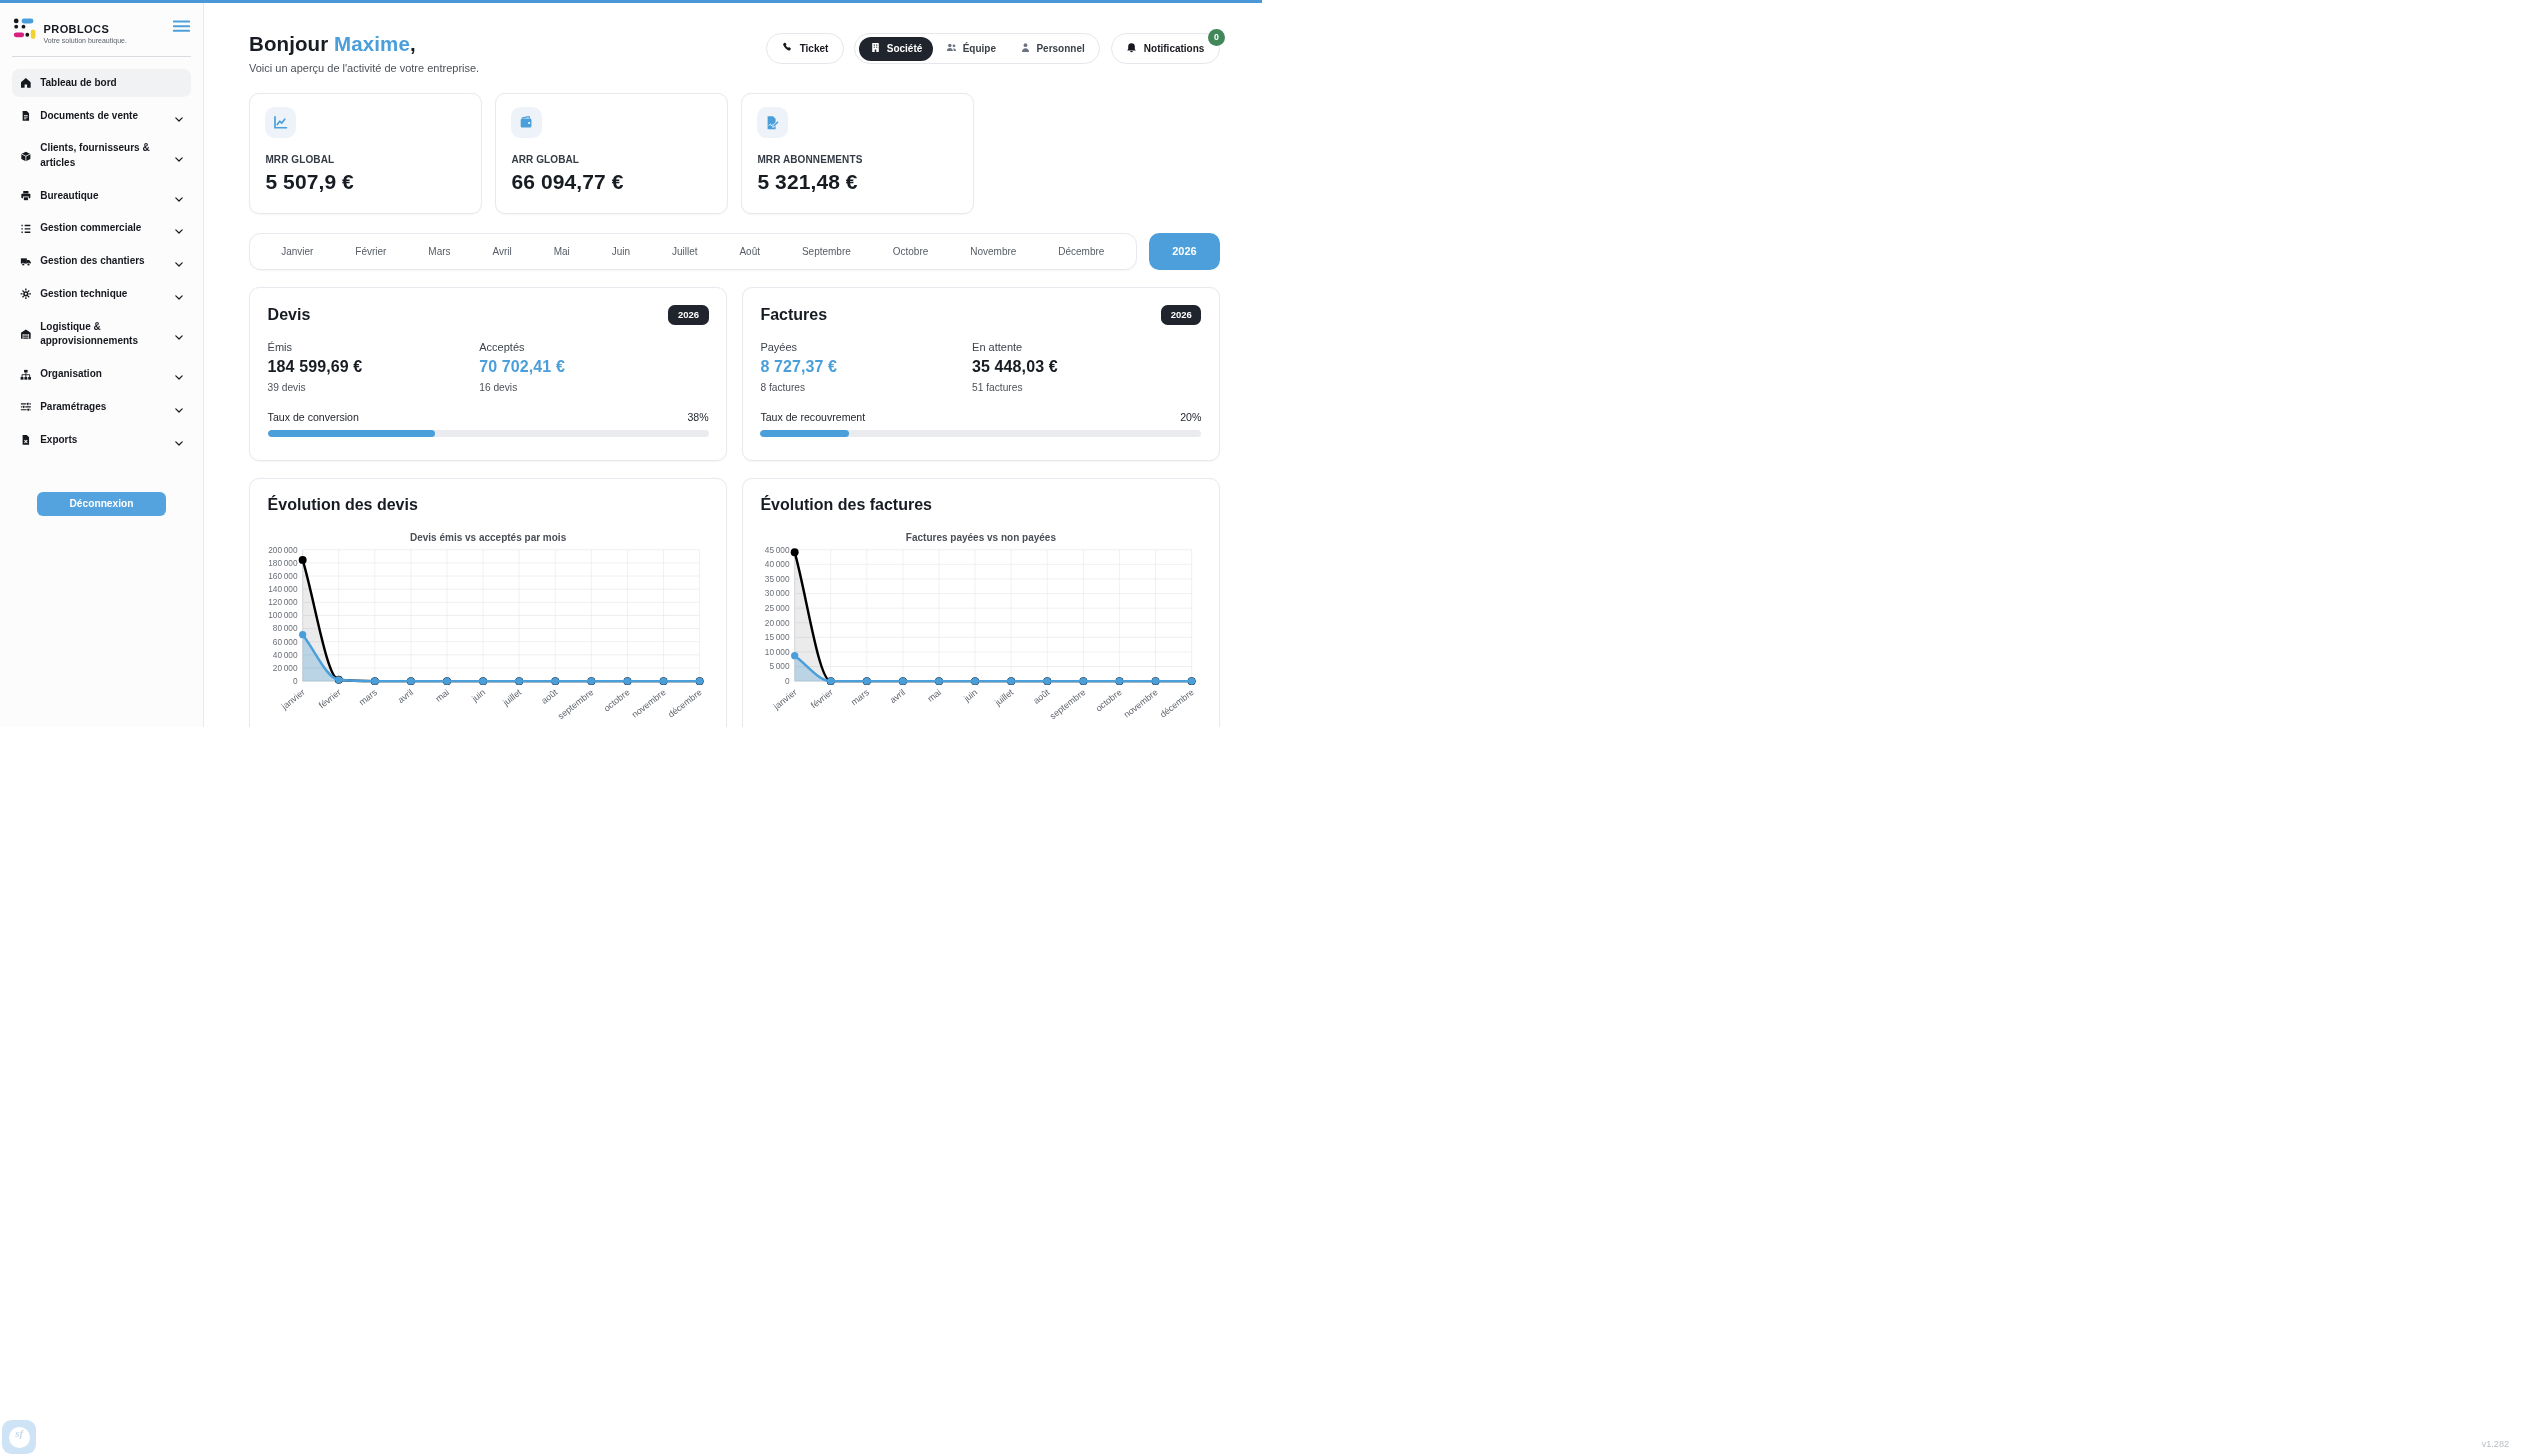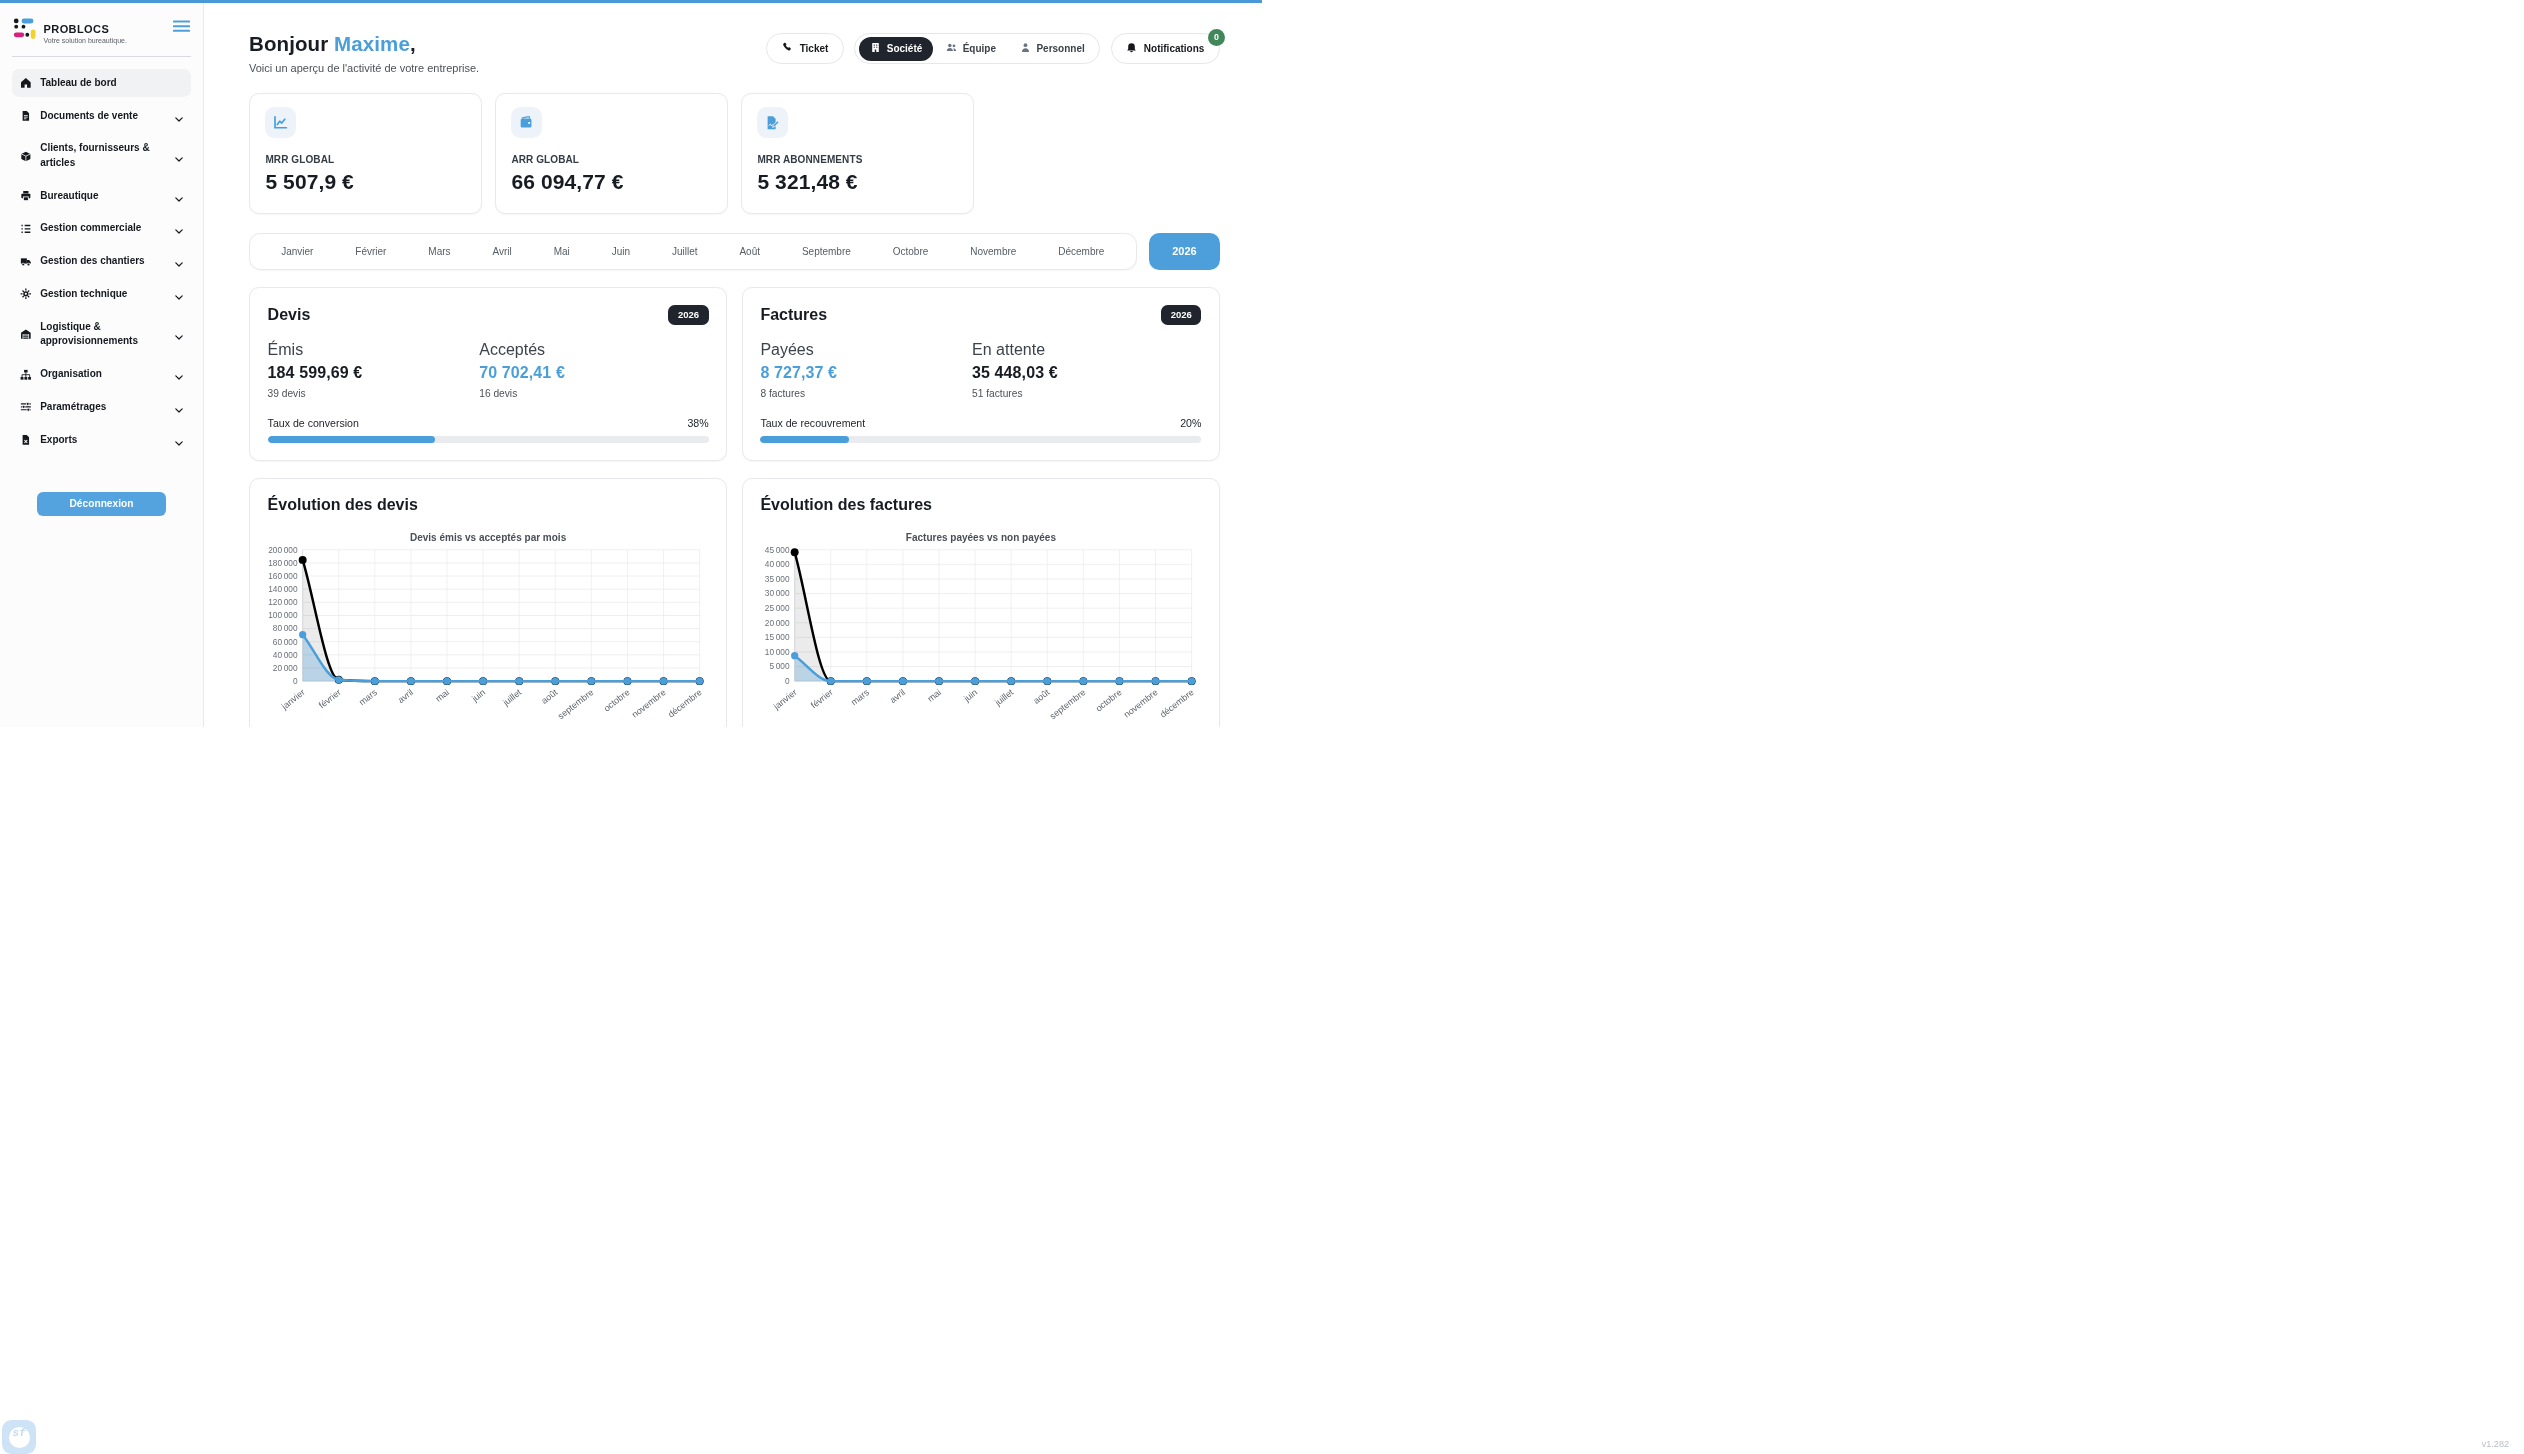--- a/index.html
+++ b/index.html
@@ -23,21 +23,21 @@
   .nav-item .nic { width:11.7px; height:11.7px; flex:0 0 11.7px; display:flex; }
   .nav-item .nic svg { width:11.7px; height:11.7px; }
   .nav-item .nlabel { flex:1; line-height:1.45; }
   .nav-item .chev { width:8px; height:5.9px; color:#15181d; flex:0 0 8px; }
   .logout { display:block; margin:38px auto 0 auto; width:129px; height:24px; border:none;
     border-radius:5.9px; background:#55a3de; color:#fff; font-size:10.2px; font-weight:600;
     font-family:inherit; cursor:pointer; }
   .sf-badge { position:fixed; left:2.2px; bottom:0px; width:34px; height:34px; background:#cfe3f6;
     border-radius:9.5px; display:flex; align-items:center; justify-content:center; cursor:pointer; }
   .sf-c { width:21px; height:21px; border-radius:50%; background:#fff; display:flex;
-    align-items:flex-start; justify-content:center; font-family:Liberation Mono, monospace;
+    align-items:flex-start; justify-content:center; font-family:Liberation Serif, serif;
     font-style:italic; font-weight:700; font-size:11px; color:#c6dbf0; }
 
   
   main { flex:1; padding:29px 42px 0 45px; position:relative; }
   .header-row { display:flex; justify-content:space-between; align-items:flex-start; }
   h1 { font-size:20.5px; font-weight:800; color:#181c23; letter-spacing:0.1px; }
   h1 .blue { color:#4a9fdb; }
   .subtitle { font-size:11px; color:#4b5158; margin-top:6.6px; }
   .hdr-actions { display:flex; gap:10.2px; align-items:center; margin-top:1.5px; }
   .pill-btn { display:flex; align-items:center; gap:6.6px; height:31px; padding:0 14.6px;
@@ -78,21 +78,21 @@
 
   
   .two-col { display:grid; grid-template-columns:1fr 1fr; gap:14.6px; margin-top:17px; }
   .doc-card { background:#fff; border:0.7px solid #e7e9ee; border-radius:10.2px; padding:17px 17.6px;
     height:174px; box-shadow:0 0.7px 1.5px rgba(16,24,40,.04); }
   .doc-head { display:flex; justify-content:space-between; align-items:center; }
   .doc-title { font-size:16px; font-weight:800; color:#171b22; }
   .year-badge { background:#20242d; color:#fff; font-size:9.5px; font-weight:700;
     padding:4.4px 9.5px; border-radius:6.6px; }
   .doc-stats { display:grid; grid-template-columns:48% 52%; margin-top:16px; }
-  .ds-label { font-size:16px; color:#3d434c; }
+  .ds-label { font-size:11px; color:#3d434c; }
   .ds-value { font-size:16px; font-weight:800; color:#171b22; margin:5.9px 0 5.1px 0; letter-spacing:0.1px; }
   .ds-value.blue { color:#4a9fdb; }
   .ds-count { font-size:10.2px; color:#4b5158; }
   .doc-rate { margin-top:18.3px; }
   .rate-row { display:flex; justify-content:space-between; font-size:10.6px; color:#23272e; }
   .track { margin-top:7.3px; height:6.6px; border-radius:3.7px; background:#e9ebee; overflow:hidden; }
   .fill { height:100%; border-radius:3.7px; background:#4a9fdb; width:0; }
 
   
   .chart-card { background:#fff; border:0.7px solid #e7e9ee; border-radius:10.2px; padding:17.6px 17.6px;

